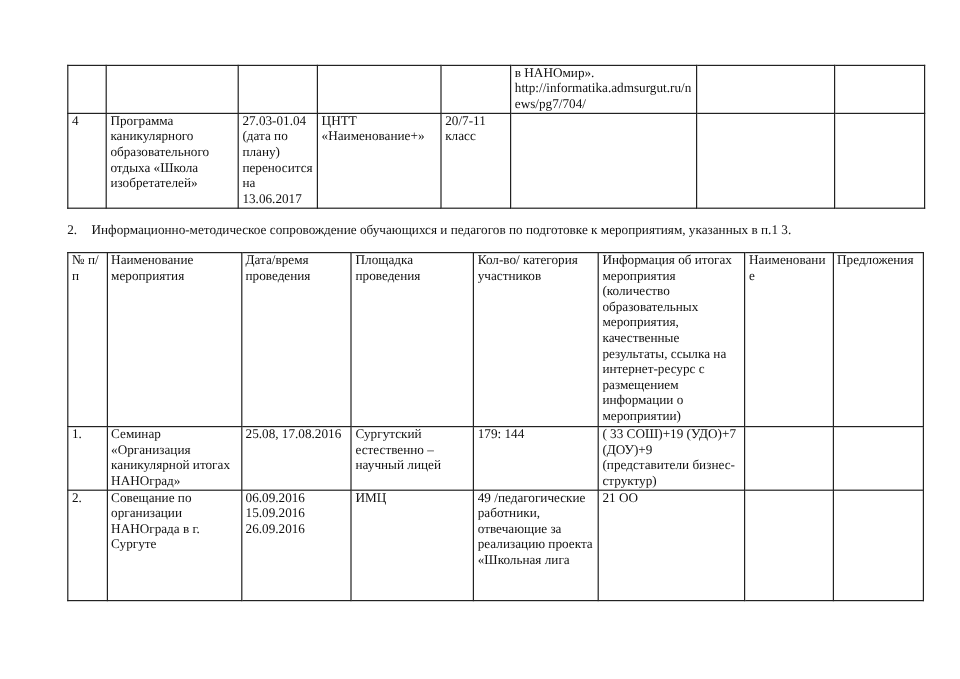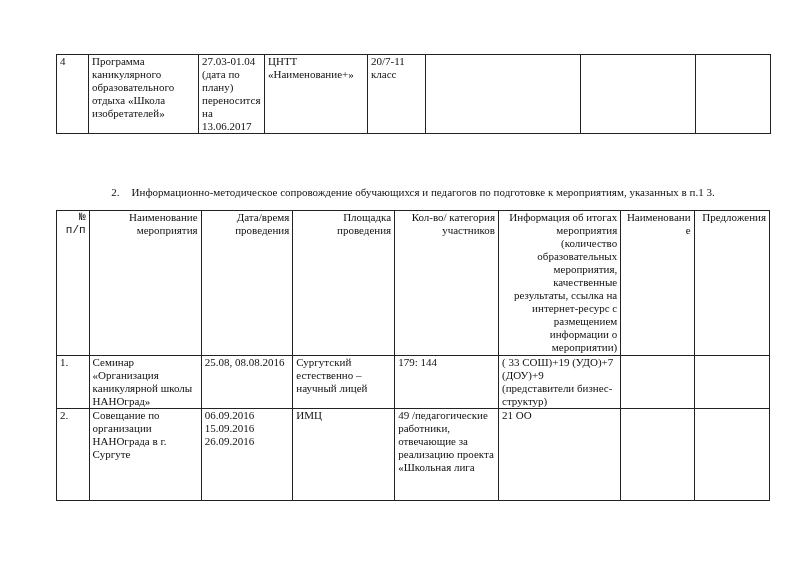--- a/index.html
+++ b/index.html
@@ -11,45 +11,55 @@
   table { border-collapse: collapse; position: absolute; table-layout: fixed; }
   td, th {
     border: 1px solid #222; vertical-align: top; padding: 0 3px;
     font-weight: normal; text-align: left; word-wrap: break-word;
     overflow-wrap: break-word;
   }
   #table1 { left: 56px; top: 54px; width: 714px; }
   #table1 tr.r0 td { height: 38px; }
   #table1 tr.r1 td { height: 78px; }
   #table2 { left: 56px; top: 210px; width: 714px; }
-  #table2 th { text-align: right; height: 144px; }
-  #table2 th.c0 { text-align: right; font-family: Liberation Mono, monospace; }
+  #table2 th { text-align: left; height: 144px; }
+  #table2 th.c0 { text-align: left; }
   #table2 tr.r1 td { height: 52px; }
   #table2 tr.r2 td { height: 91px; }
   .heading {
     position: absolute; left: 56px; width: 714px; top: 186px;
-    text-align: center; font-size: 11px; line-height: 12px;
+    text-align: left; font-size: 11px; line-height: 12px;
   }
   .heading .num { margin-right: 12px; }
 </style>
 </head>
 <body>
 
 <table id="table1">
   <colgroup>
     <col style="width:32px">
       <col style="width:110px">
       <col style="width:66px">
       <col style="width:103px">
     <col style="width:58px">
       <col style="width:155px">
       <col style="width:115px">
       <col style="width:75px">
   </colgroup>
   <tbody>
+      <tr class="r0">
+    <td></td>
+    <td></td>
+    <td></td>
+    <td></td>
+    <td></td>
+    <td>в НАНОмир». http://informatika.admsurgut.ru/news/pg7/704/</td>
+    <td></td>
+    <td></td>
+  </tr>
   <tr class="r1">
     <td>4</td>
     <td>Программа каникулярного образовательного отдыха «Школа изобретателей»</td>
     <td>27.03-01.04 (дата по плану) переносится на 13.06.2017</td>
     <td>ЦНТТ «Наименование+»</td>
     <td>20/7-11 класс</td>
     <td></td>
     <td></td>
     <td></td>
   </tr>
@@ -77,22 +87,22 @@
     <th>Наименование мероприятия</th>
     <th>Дата/время проведения</th>
     <th>Площадка проведения</th>
     <th>Кол-во/ категория участников</th>
     <th>Информация об итогах мероприятия (количество образовательных мероприятия, качественные результаты, ссылка на интернет-ресурс с размещением информации о мероприятии)</th>
     <th>Наименование</th>
     <th>Предложения</th>
   </tr>
   <tr class="r1">
     <td>1.</td>
-    <td>Семинар «Организация каникулярной школы НАНОград»</td>
-    <td>25.08, 08.08.2016</td>
+    <td>Семинар «Организация каникулярной итогах НАНОград»</td>
+    <td>25.08, 17.08.2016</td>
     <td>Сургутский естественно – научный лицей</td>
     <td>179: 144</td>
     <td>( 33 СОШ)+19 (УДО)+7 (ДОУ)+9 (представители бизнес-структур)</td>
     <td></td>
     <td></td>
   </tr>
   <tr class="r2">
     <td>2.</td>
     <td>Совещание по организации НАНОграда в г. Сургуте</td>
     <td>06.09.2016 15.09.2016 26.09.2016</td>

